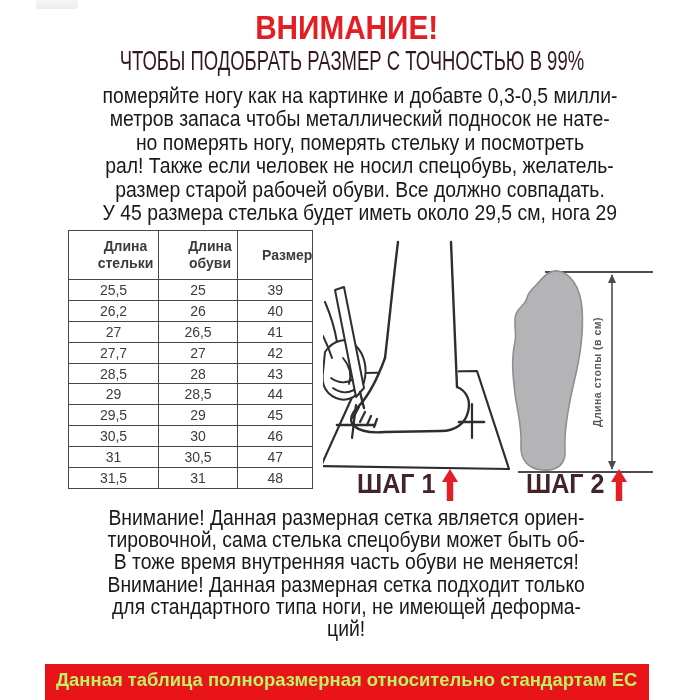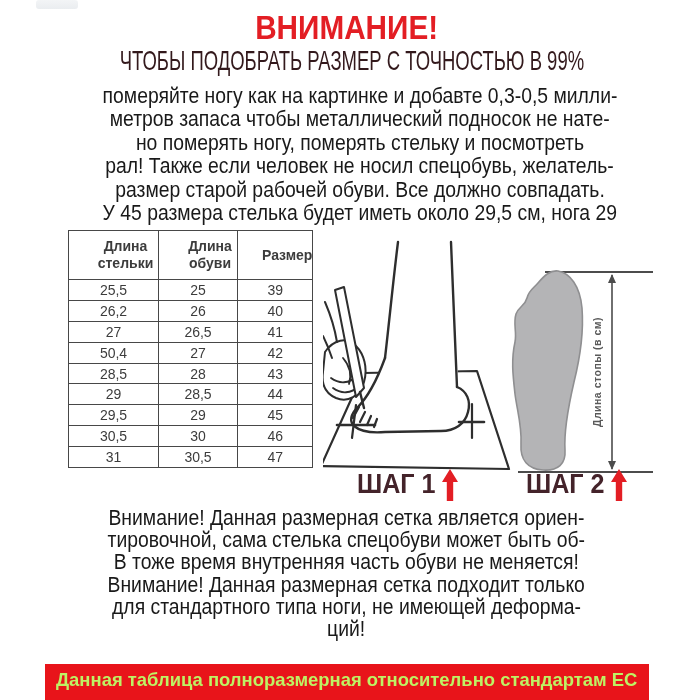--- a/index.html
+++ b/index.html
@@ -98,21 +98,21 @@
         <td>26,2</td>
         <td>26</td>
         <td>40</td>
       </tr>
     <tr>
         <td>27</td>
         <td>26,5</td>
         <td>41</td>
       </tr>
     <tr>
-        <td>50,4</td>
+        <td>27,7</td>
         <td>27</td>
         <td>42</td>
       </tr>
     <tr>
         <td>28,5</td>
         <td>28</td>
         <td>43</td>
       </tr>
     <tr>
         <td>29</td>
@@ -126,20 +126,25 @@
       </tr>
     <tr>
         <td>30,5</td>
         <td>30</td>
         <td>46</td>
       </tr>
     <tr>
         <td>31</td>
         <td>30,5</td>
         <td>47</td>
+      </tr>
+    <tr>
+        <td>31,5</td>
+        <td>31</td>
+        <td>48</td>
       </tr>
   </tbody>
 </table>
 
 <svg class="abs" style="left:323px;top:240px;" width="205" height="250" viewBox="0 0 205 250">
   <g stroke="#2e2e2e" stroke-width="2.2" fill="none" stroke-linecap="round" stroke-linejoin="round">
 
     <polygon points="40,133 154,131 186,229 -2,226"></polygon>
 
     <path d="M75,2 C70,42 66,84 62,118 C54,140 44,158 34,168 C28,174 26,181 31,186

